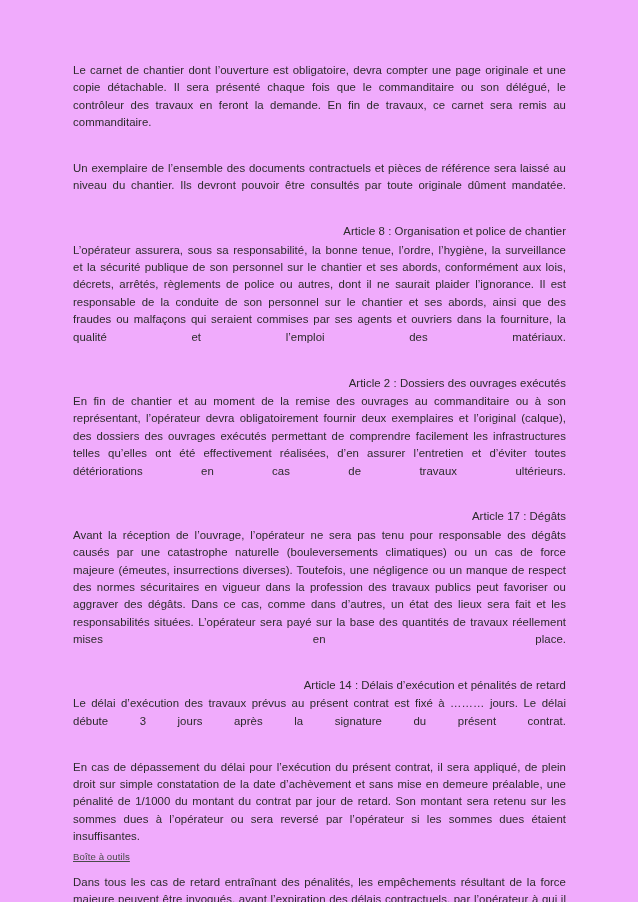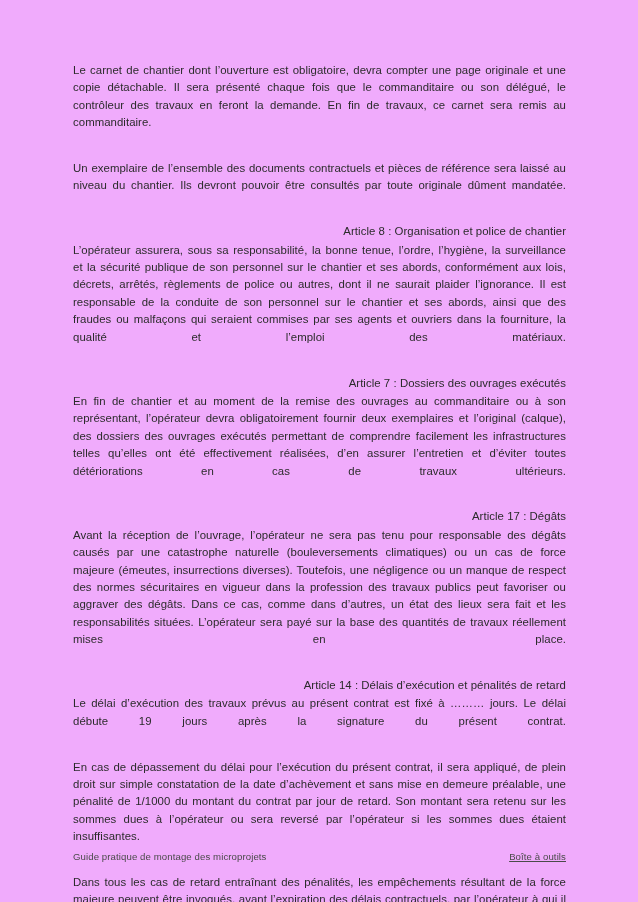--- a/index.html
+++ b/index.html
@@ -83,36 +83,35 @@
   <div class="content">
 
     <p class="para">Le carnet de chantier dont l’ouverture est obligatoire, devra compter une page originale et une copie détachable. Il sera présenté chaque fois que le commanditaire ou son délégué, le contrôleur des travaux en feront la demande. En fin de travaux, ce carnet sera remis au commanditaire.</p>
 
     <p class="para">Un exemplaire de l’ensemble des documents contractuels et pièces de référence sera laissé au niveau du chantier. Ils devront pouvoir être consultés par toute originale dûment mandatée.</p>
 
     <p class="heading">Article 8 : Organisation et police de chantier</p>
 
     <p class="para">L’opérateur assurera, sous sa responsabilité, la bonne tenue, l’ordre, l’hygiène, la surveillance et la sécurité publique de son personnel sur le chantier et ses abords, conformément aux lois, décrets, arrêtés, règlements de police ou autres, dont il ne saurait plaider l’ignorance. Il est responsable de la conduite de son personnel sur le chantier et ses abords, ainsi que des fraudes ou malfaçons qui seraient commises par ses agents et ouvriers dans la fourniture, la qualité et l’emploi des matériaux.</p>
 
-    <p class="heading">Article 7 : Dossiers des ouvrages exécutés</p>
+    <p class="heading">Article 2 : Dossiers des ouvrages exécutés</p>
 
     <p class="para">En fin de chantier et au moment de la remise des ouvrages au commanditaire ou à son représentant, l’opérateur devra obligatoirement fournir deux exemplaires et l’original (calque), des dossiers des ouvrages exécutés permettant de comprendre facilement les infrastructures telles qu’elles ont été effectivement réalisées, d’en assurer l’entretien et d’éviter toutes détériorations en cas de travaux ultérieurs.</p>
 
     <p class="heading">Article 17 : Dégâts</p>
 
     <p class="para">Avant la réception de l’ouvrage, l’opérateur ne sera pas tenu pour responsable des dégâts causés par une catastrophe naturelle (bouleversements climatiques) ou un cas de force majeure (émeutes, insurrections diverses). Toutefois, une négligence ou un manque de respect des normes sécuritaires en vigueur dans la profession des travaux publics peut favoriser ou aggraver des dégâts. Dans ce cas, comme dans d’autres, un état des lieux sera fait et les responsabilités situées. L’opérateur sera payé sur la base des quantités de travaux réellement mises en place.</p>
 
     <p class="heading">Article 14 : Délais d’exécution et pénalités de retard</p>
 
-    <p class="para">Le délai d’exécution des travaux prévus au présent contrat est fixé à ……… jours. Le délai débute 19 jours après la signature du présent contrat.</p>
+    <p class="para">Le délai d’exécution des travaux prévus au présent contrat est fixé à ……… jours. Le délai débute 3 jours après la signature du présent contrat.</p>
 
     <p class="para">En cas de dépassement du délai pour l’exécution du présent contrat, il sera appliqué, de plein droit sur simple constatation de la date d’achèvement et sans mise en demeure préalable, une pénalité de 1/1000 du montant du contrat par jour de retard. Son montant sera retenu sur les sommes dues à l’opérateur ou sera reversé par l’opérateur si les sommes dues étaient insuffisantes.</p>
 
     <p class="para">Dans tous les cas de retard entraînant des pénalités, les empêchements résultant de la force majeure peuvent être invoqués, avant l’expiration des délais contractuels, par l’opérateur à qui il incombe d’en apporter la preuve. Les cas de force majeure sont les phénomènes occasionnant un arrêt momentané ou un ralentissement des travaux</p>
 
   </div>
 
   <div class="footer">
-    <span class="footer-left">Guide pratique de montage des microprojets</span>
     <span class="footer-right">Boîte à outils</span>
   </div>
 
 </div>
 
 </body></html>

